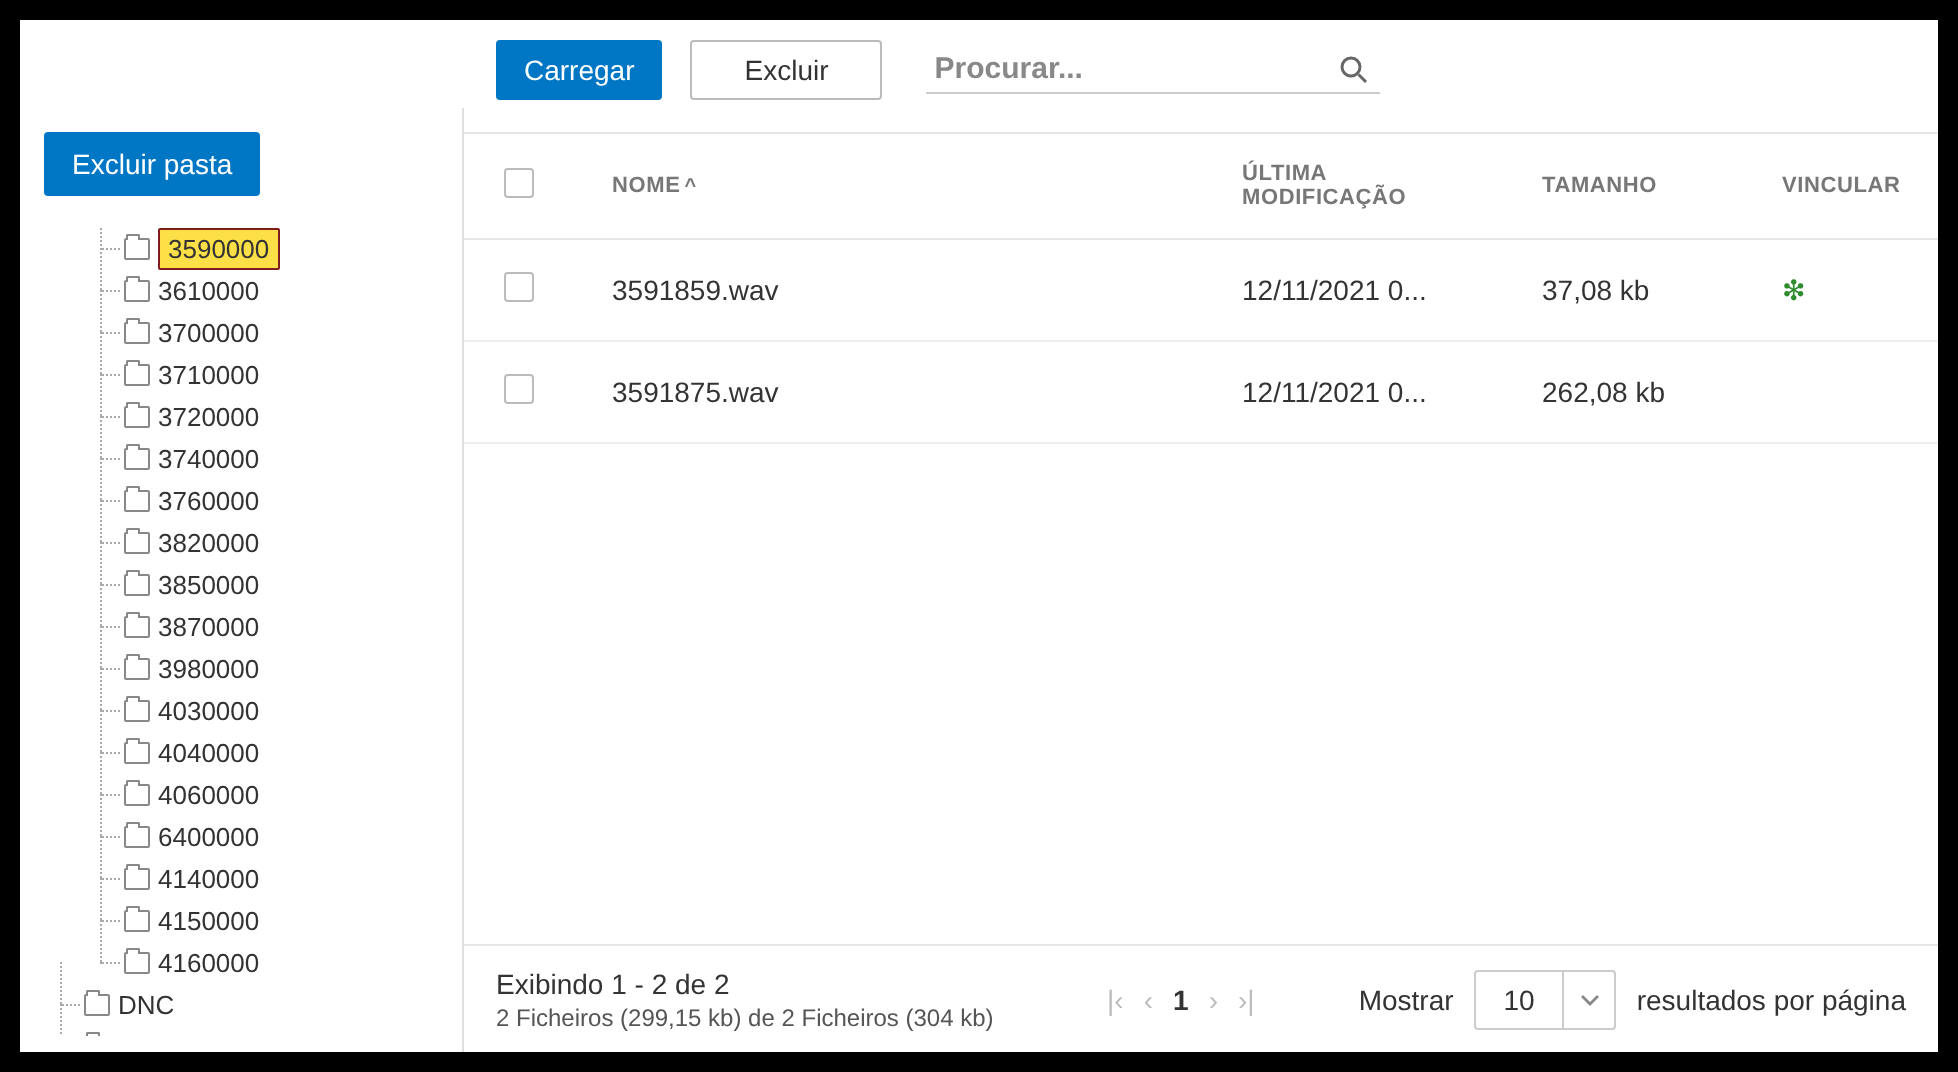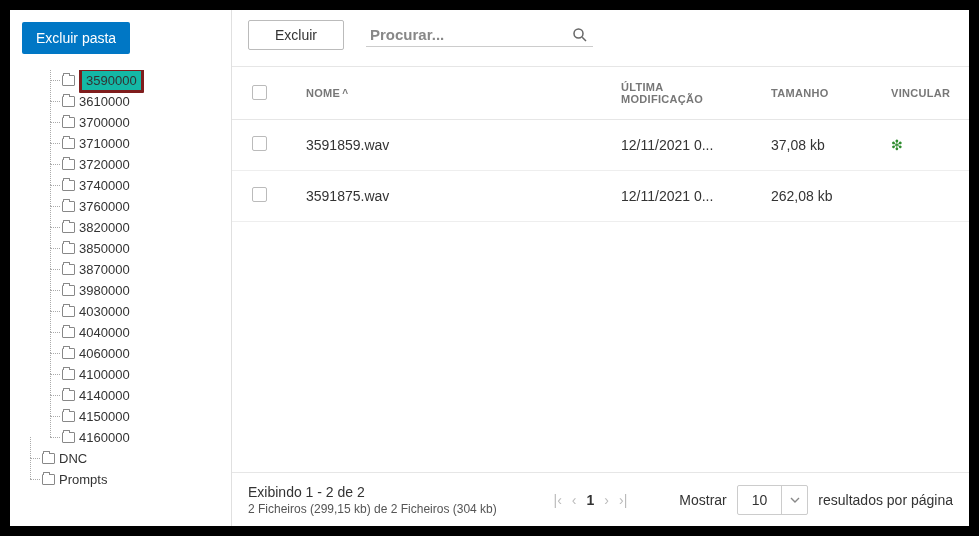--- a/index.html
+++ b/index.html
@@ -20,20 +20,21 @@
     flex-direction: row;
     overflow: hidden;
   }
   
   .sidebar {
     width: 222px;
     border-right: 1px solid #e0e0e0;
     display: flex;
     flex-direction: column;
     padding: 12px 6px 8px 8px;
+    margin-top: 44px;
   }
   .del-folder-btn {
     background: #0077c5;
     color: #fff;
     border: none;
     padding: 8px 14px;
     font-size: 14px;
     cursor: pointer;
     border-radius: 2px;
     align-self: flex-start;
@@ -89,22 +90,22 @@
     position: absolute;
     top: -3px; left: 0;
     width: 5px; height: 2px;
     border: 1px solid #888;
     border-bottom: none;
     background: #fff;
     border-radius: 1px 1px 0 0;
   }
   .tree-label { white-space: nowrap; }
   .tree-row.selected .tree-label {
-    background: #14b8a6;
-    border: 3px solid #7f1d1d;
+    background: #fde047;
+    border: 1px solid #7f1d1d;
     padding: 0 4px;
     border-radius: 1px;
   }
   
   .main {
     flex: 1;
     display: flex;
     flex-direction: column;
     min-width: 0;
   }
@@ -311,21 +312,21 @@
         <div class="tree-row">
           <span class="folder-icon"></span>
           <span class="tree-label">4040000</span>
         </div>
         <div class="tree-row">
           <span class="folder-icon"></span>
           <span class="tree-label">4060000</span>
         </div>
         <div class="tree-row">
           <span class="folder-icon"></span>
-          <span class="tree-label">4100000</span>
+          <span class="tree-label">6400000</span>
         </div>
         <div class="tree-row">
           <span class="folder-icon"></span>
           <span class="tree-label">4140000</span>
         </div>
         <div class="tree-row">
           <span class="folder-icon"></span>
           <span class="tree-label">4150000</span>
         </div>
         <div class="tree-row">
@@ -339,20 +340,21 @@
         <div class="tree-row tree-root-row">
           <span class="folder-icon"></span>
           <span class="tree-label">Prompts</span>
         </div>
       </div>
   </div>
 
   <div class="main">
 
     <div class="toolbar">
+      <button class="btn-primary">Carregar</button>
       <button class="btn-secondary">Excluir</button>
       <div class="searchbox">
         <input type="text" placeholder="Procurar..." style="">
         <svg class="search-icon" viewBox="0 0 24 24" fill="none" stroke="currentColor" stroke-width="2">
           <circle cx="10" cy="10" r="6"></circle>
           <line x1="15" y1="15" x2="20" y2="20"></line>
         </svg>
       </div>
     </div>
 

